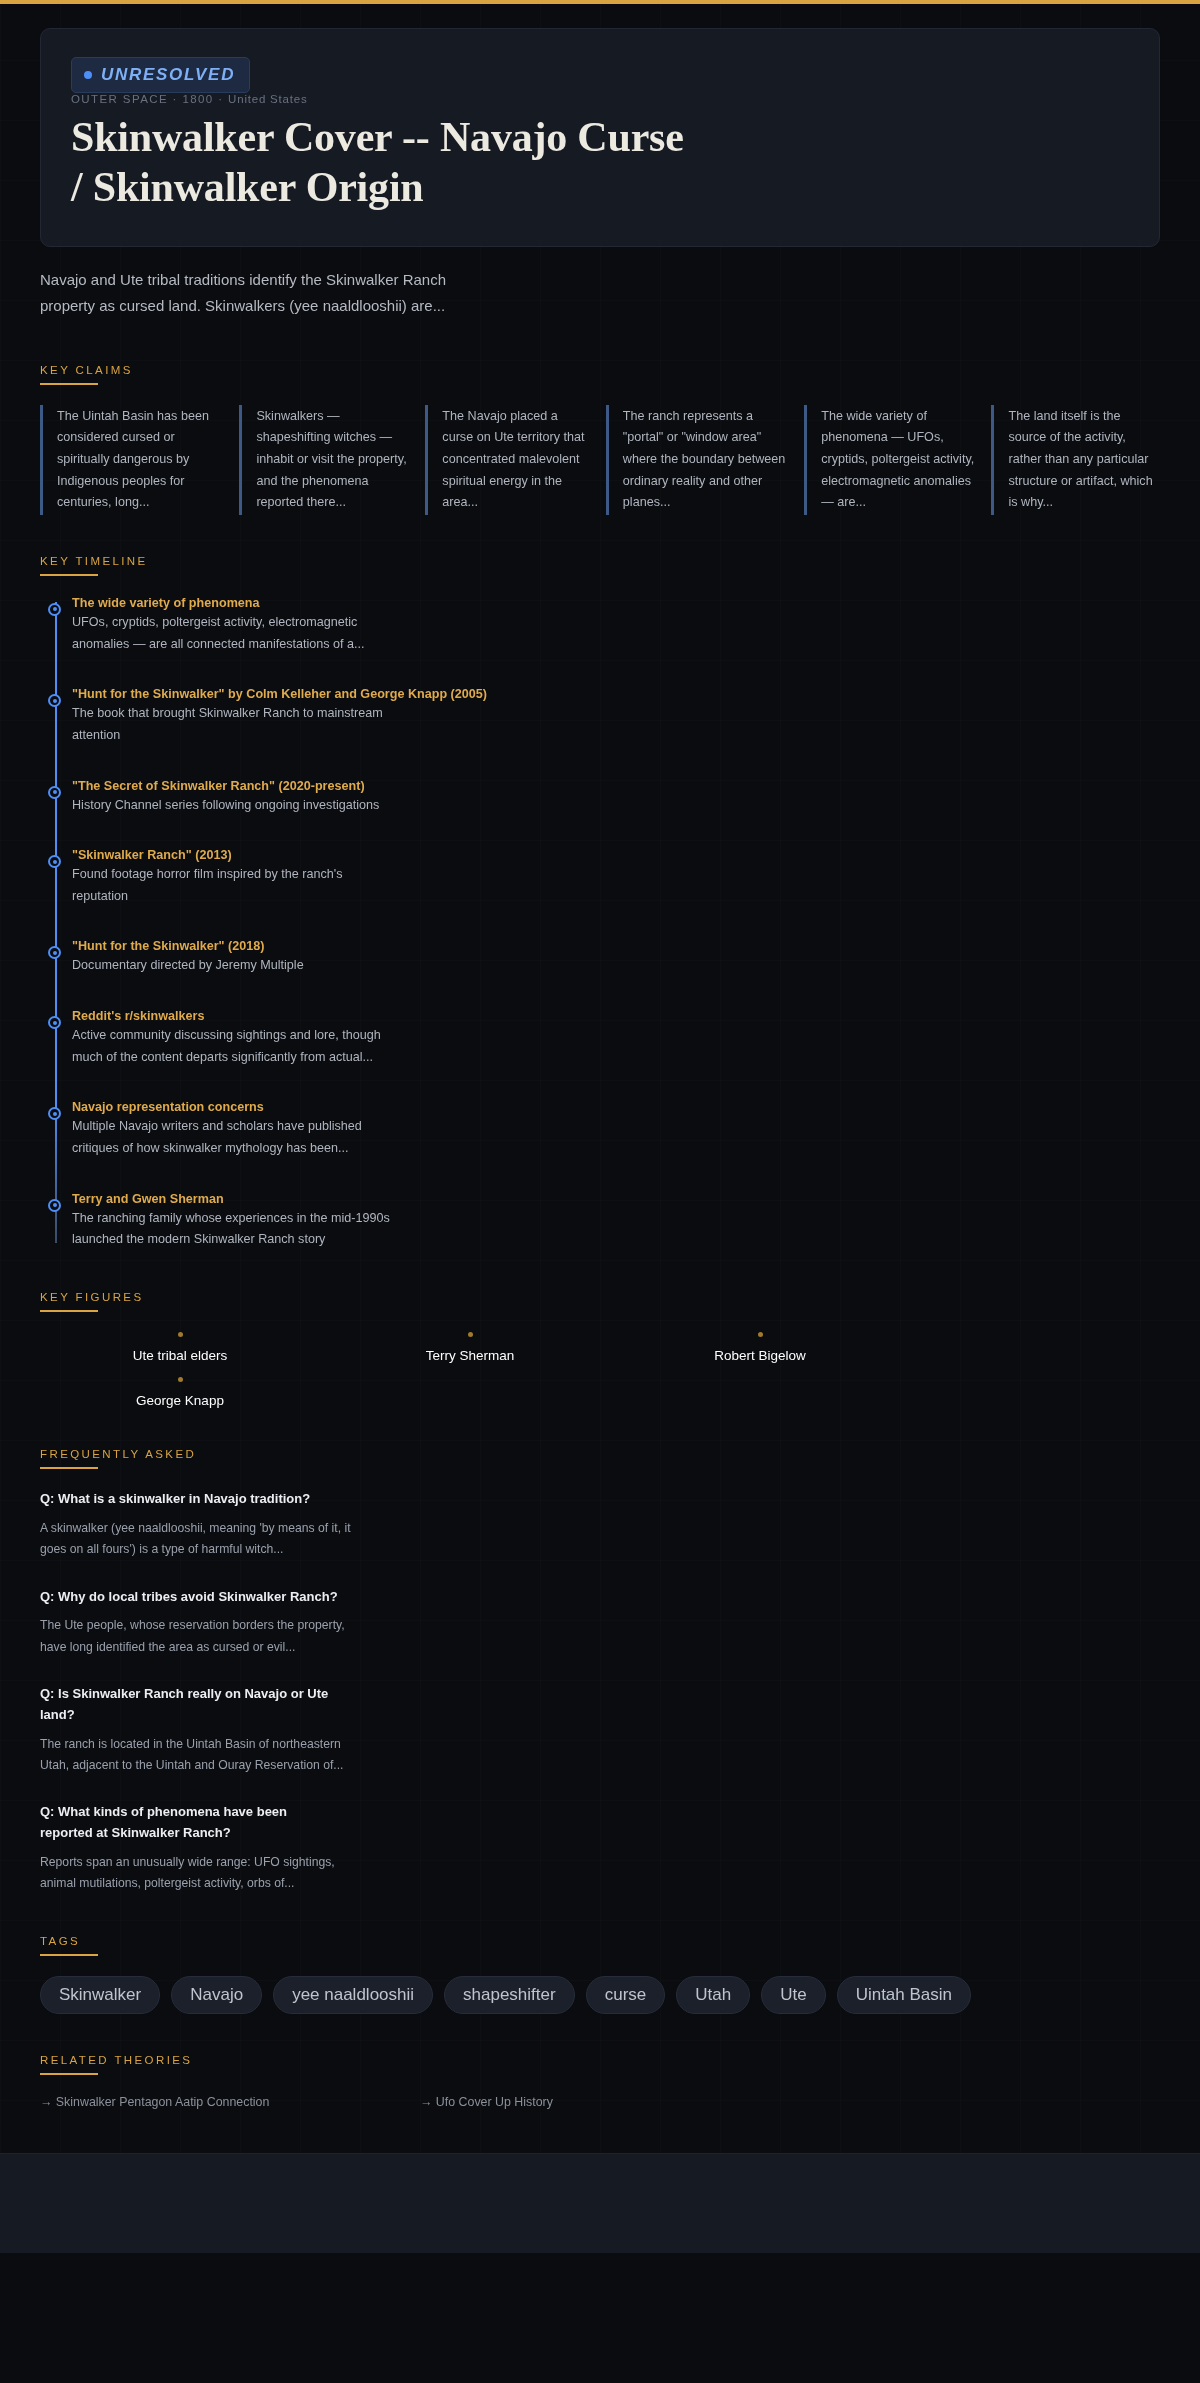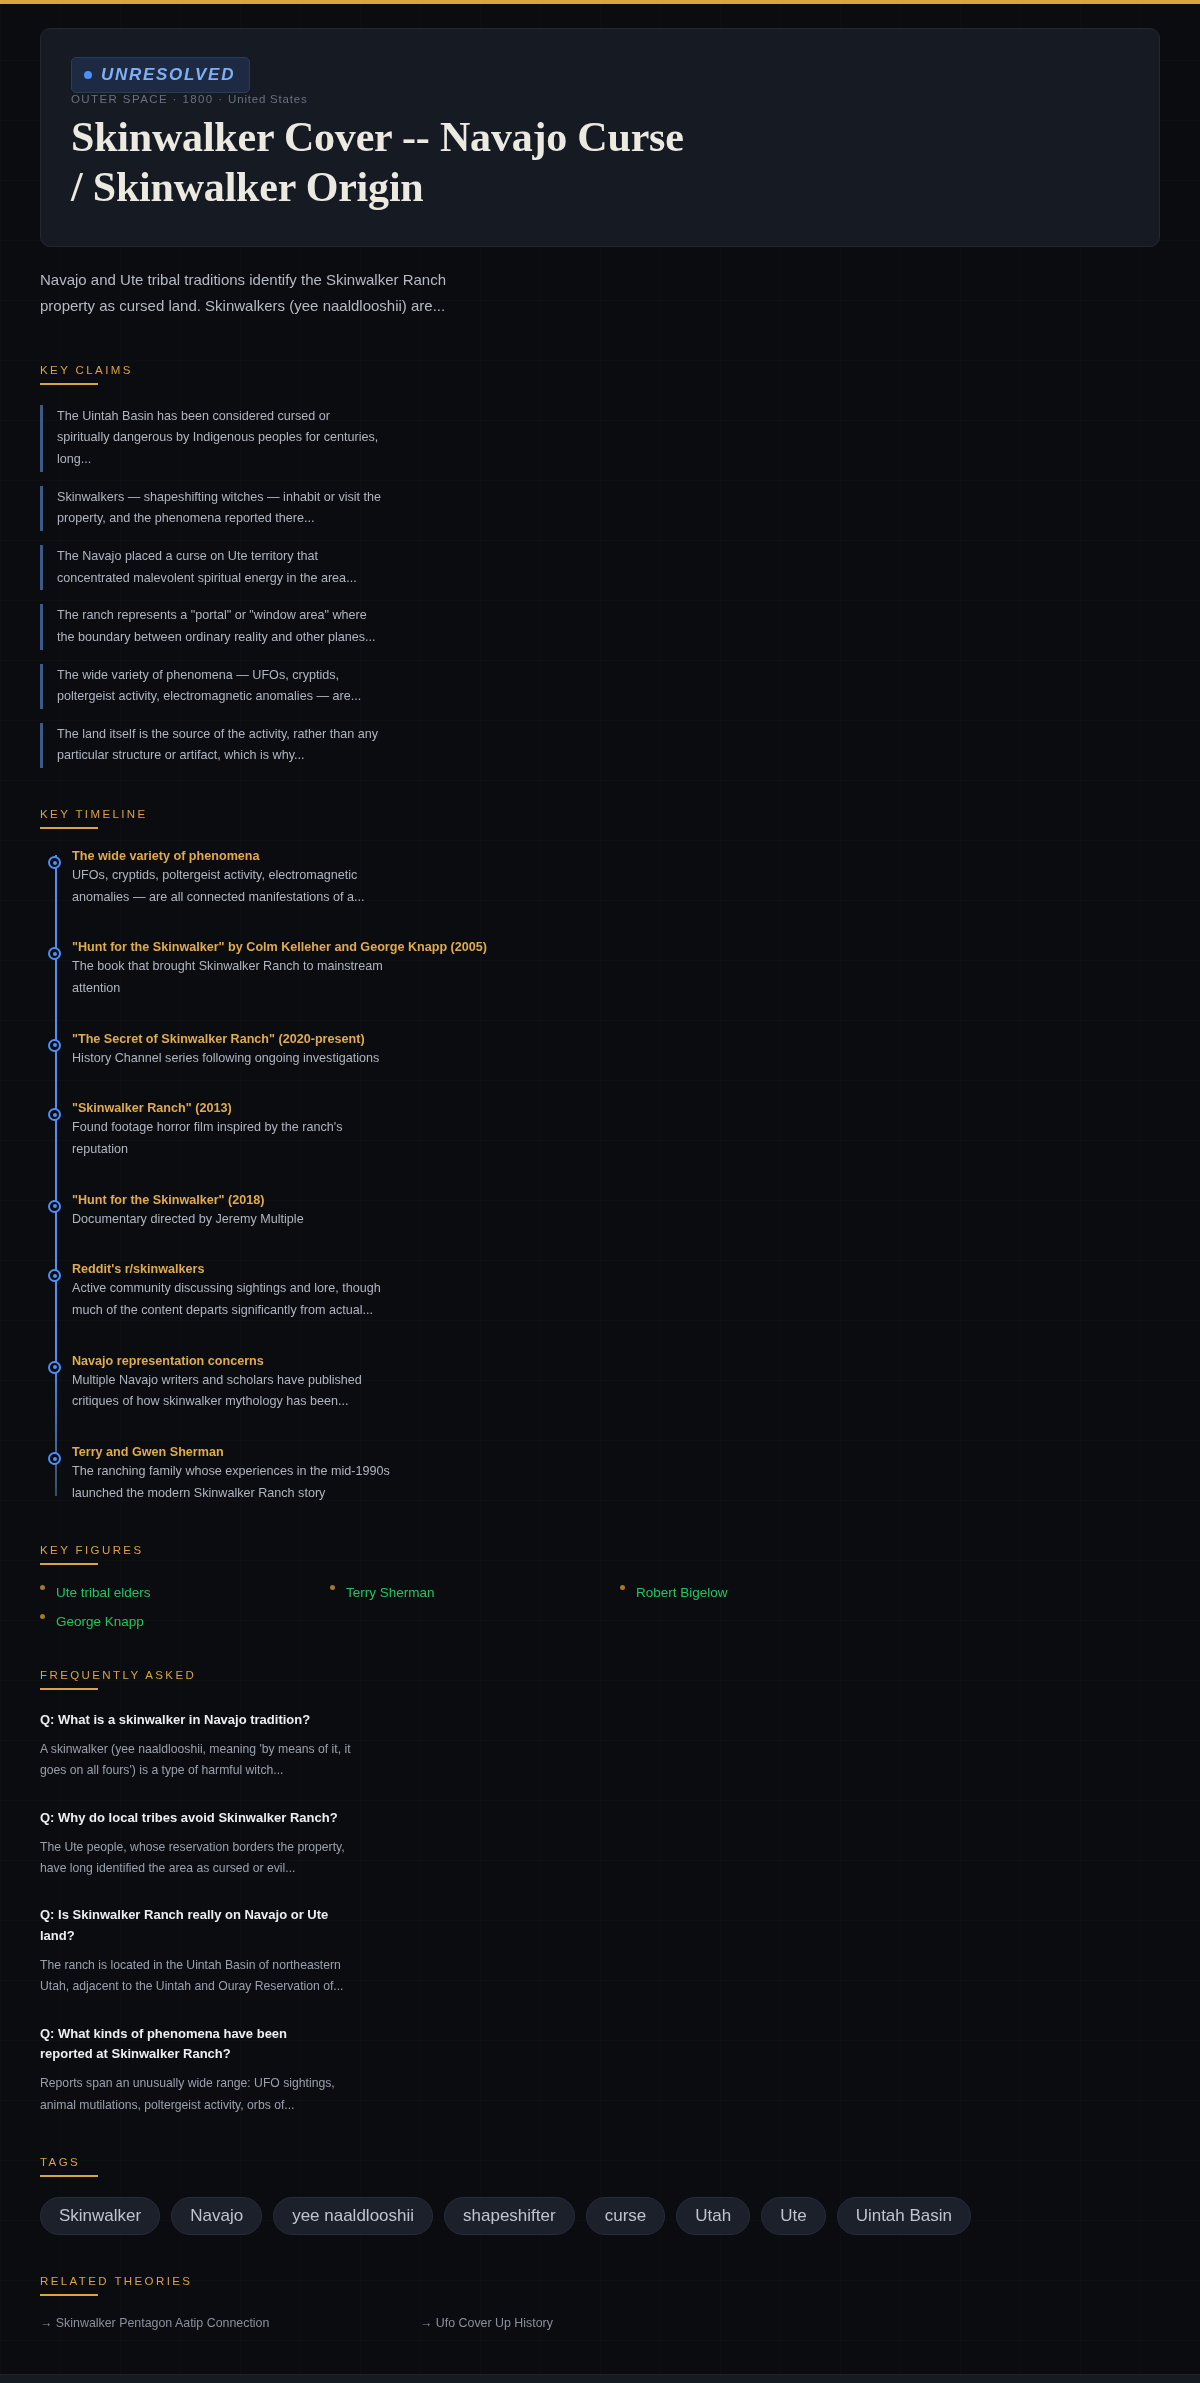--- a/index.html
+++ b/index.html
@@ -116,21 +116,21 @@
   .sec-rule {
     width: 58px;
     height: 2px;
     background: #d9a441;
     margin-bottom: 20px;
   }
 
   .section { margin-bottom: 40px; }
 
   
-  .claims { display: flex; flex-direction: column; gap: 14px; }
+  .claims { display: flex; flex-direction: row; gap: 14px; }
   .claim {
     border-left: 3px solid #3d5a86;
     padding: 1px 0 1px 14px;
     font-size: 12.6px;
     line-height: 1.72;
     color: #b0b5bf;
     max-width: 345px;
   }
 
   
@@ -185,23 +185,25 @@
   
   .figures {
     display: grid;
     grid-template-columns: repeat(3, 1fr);
     row-gap: 14px;
     column-gap: 10px;
     max-width: 860px;
   }
   .figure {
     display: flex;
+    align-items: center;
     gap: 11px;
     font-size: 13.5px;
-    color: #22c55e;
+    color: #ffffff;
+    flex-direction: column;
   }
   .fig-dot {
     width: 5px; height: 5px; border-radius: 50%;
     background: #a07a2e; flex: none;
   }
 
   
   .faq-item { margin-bottom: 26px; }
   .faq-q {
     font-size: 13px;

